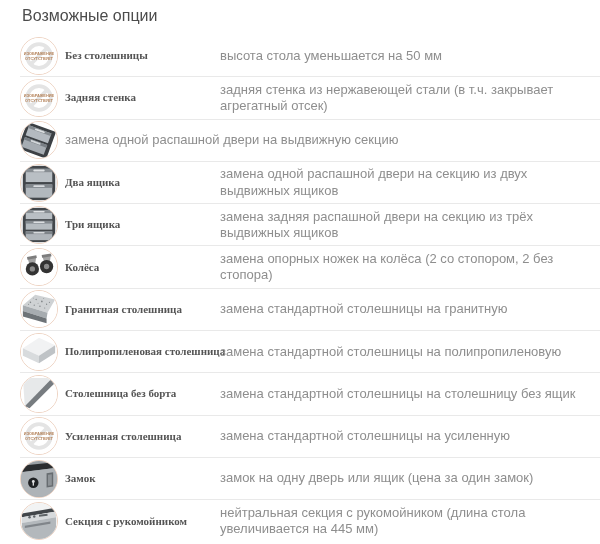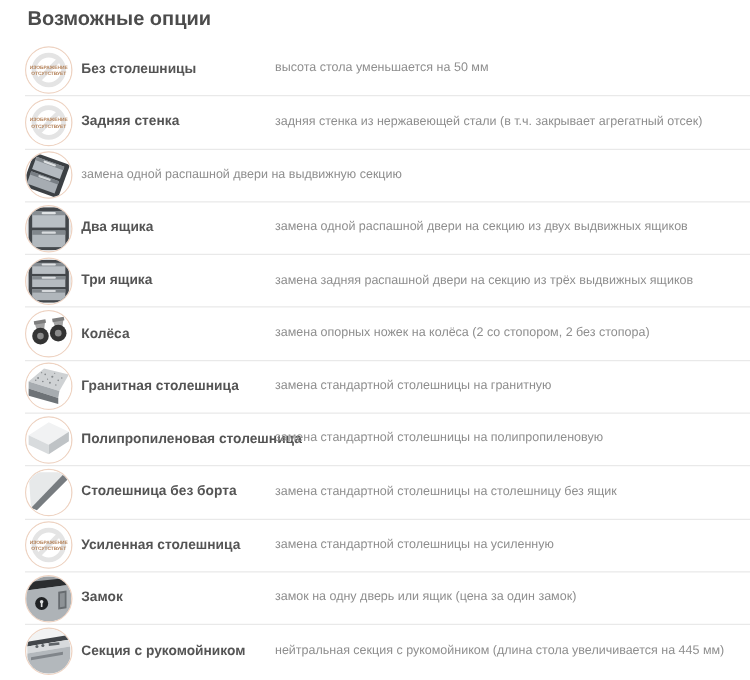--- a/index.html
+++ b/index.html
@@ -16,21 +16,21 @@
     --name-color: #545454;
     --desc-color: #8e8e8e;
     --divider: #e9e9e9;
     --ring: #eed3c2;
   }
   .page {
     padding: 7px 0 0 20px;
   }
   .page-title {
     font-size: 16px;
-    font-weight: bold;
+    font-weight: normal;
     color: var(--title-color);
     margin: 0 0 10px 2px;
     line-height: 18px;
   }
   .options-list { }
   .option-row {
     display: flex;
     align-items: center;
     height: 42.3px;
     border-bottom: 1px solid var(--divider);
@@ -49,24 +49,25 @@
   }
   .icon-circle svg { display: block; width: 36px; height: 36px; }
   .option-name {
     flex: none;
     width: 155px;
     font-size: 11px;
     font-weight: bold;
     color: var(--name-color);
     line-height: 1.2;
     white-space: nowrap;
+    font-family: Liberation Serif, serif;
   }
   .option-desc {
     flex: 1;
-    font-size: 10px;
+    font-size: 13px;
     color: var(--desc-color);
     line-height: 1.25;
     padding-right: 10px;
   }
 </style>
 </head>
 <body>
 
 <div class="page">
   <h1 class="page-title">Возможные опции</h1>

